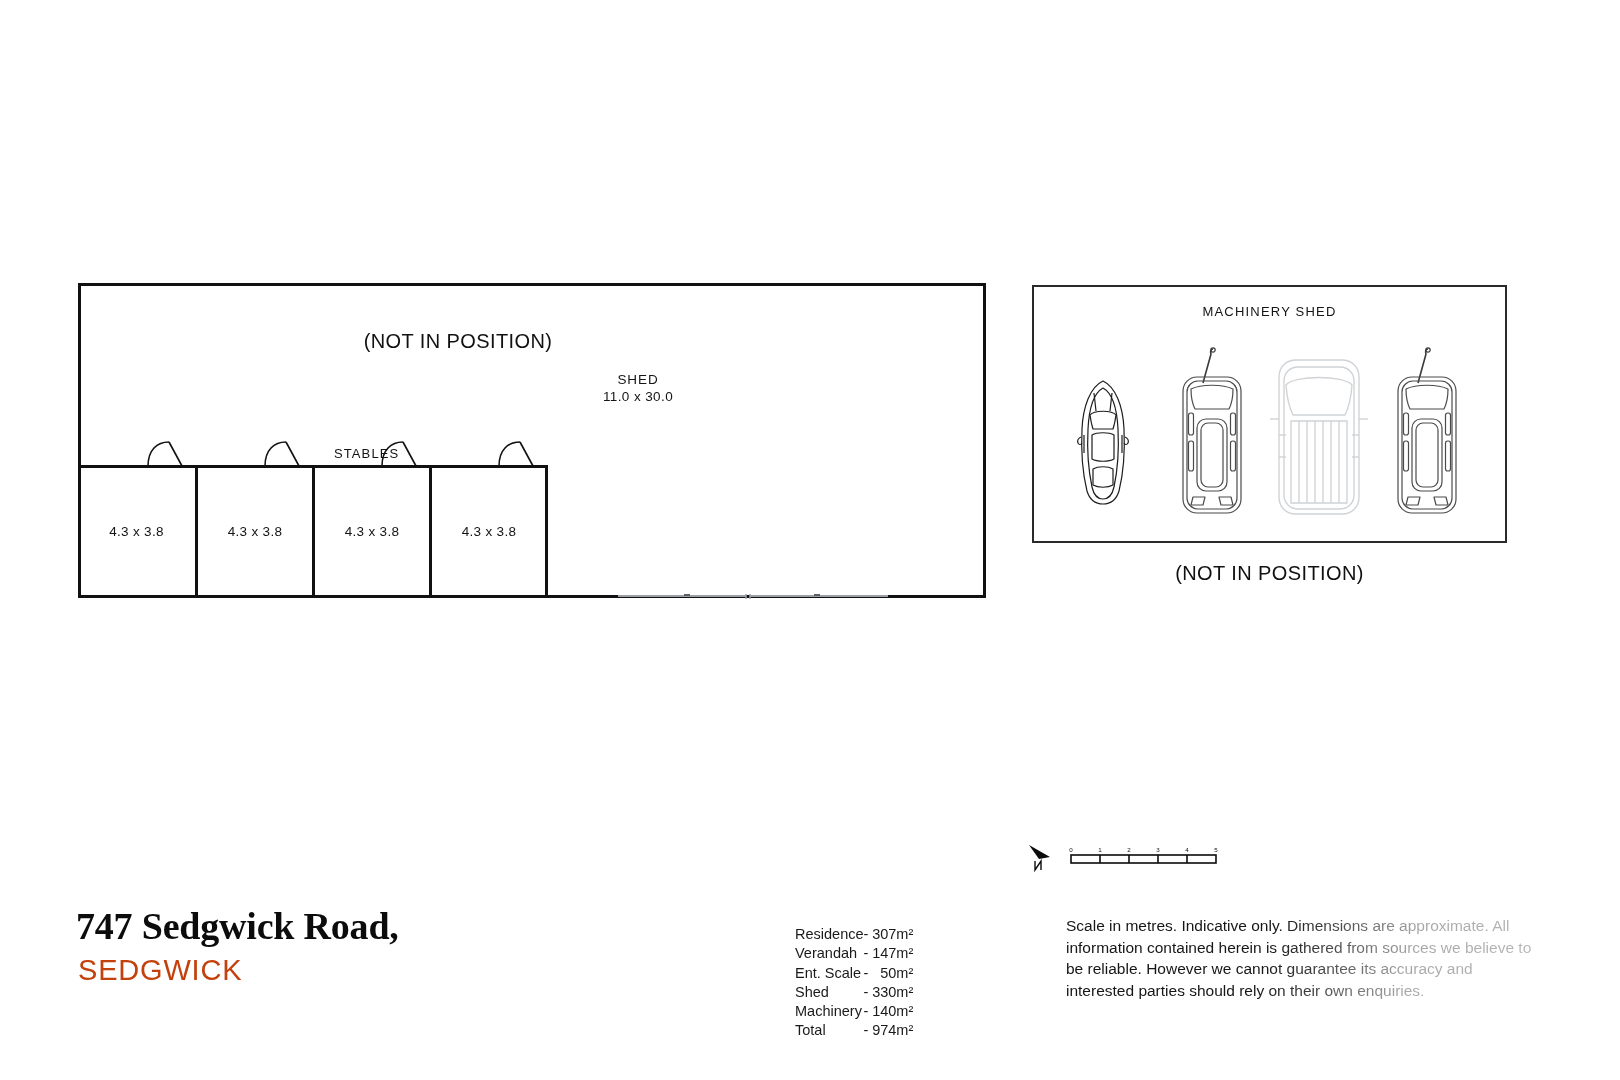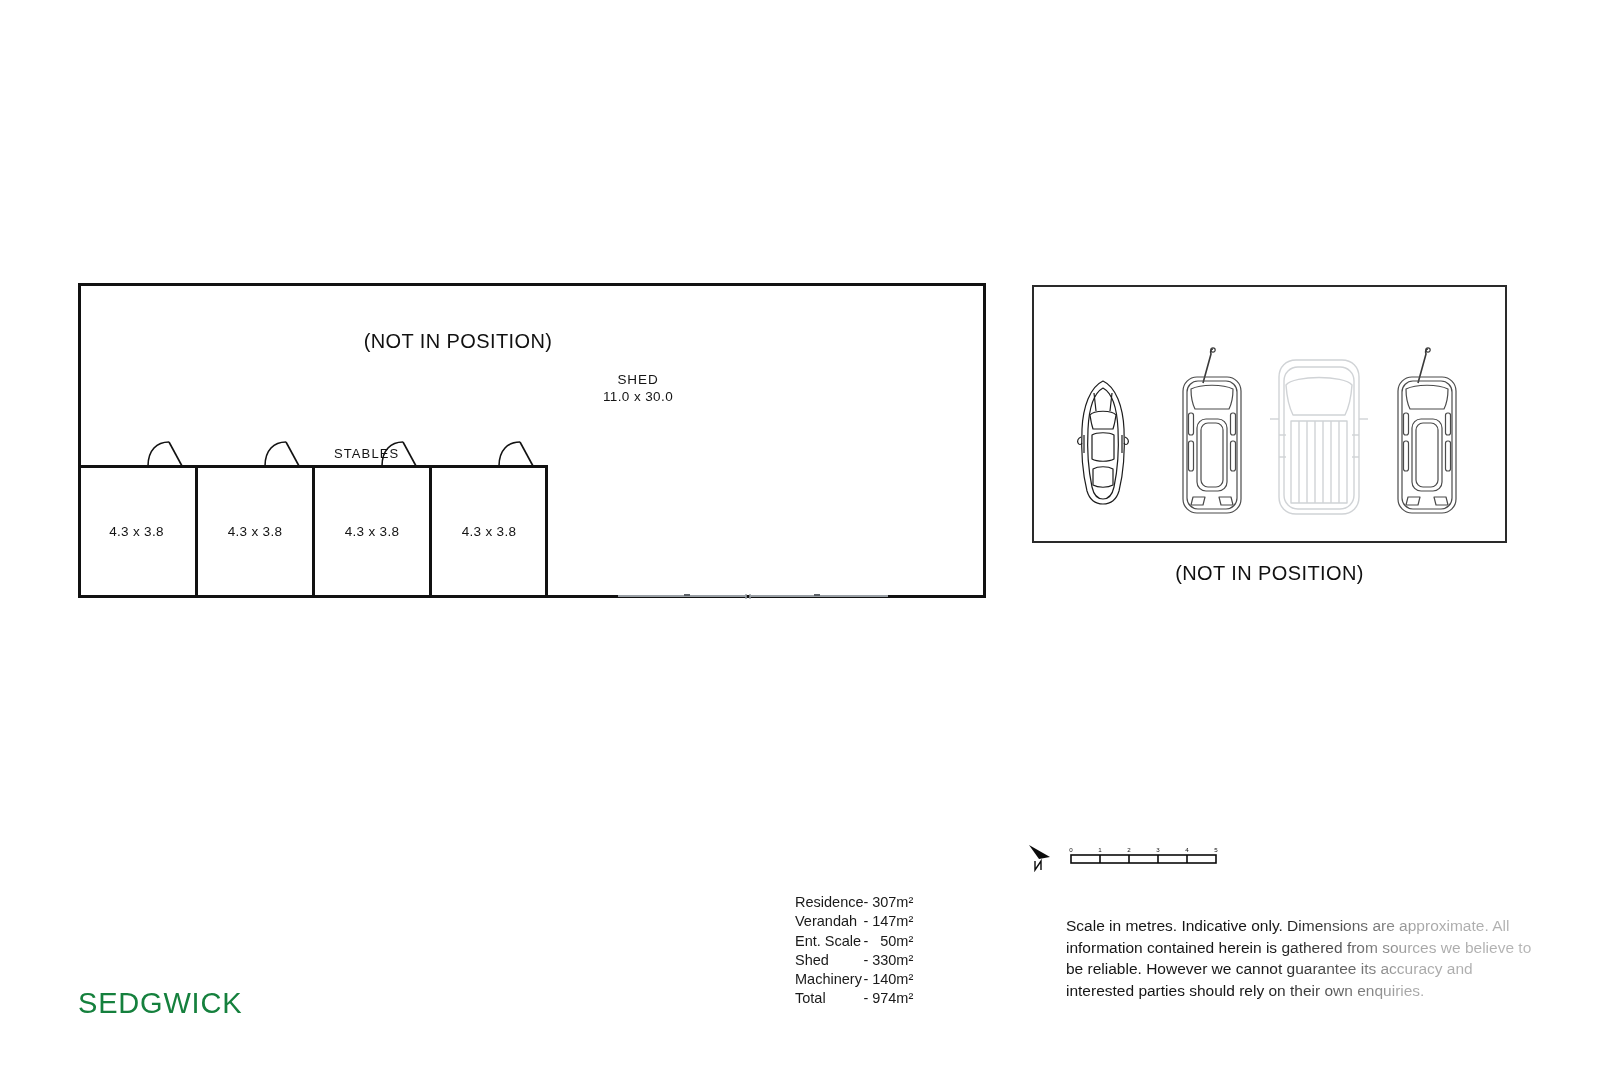--- a/index.html
+++ b/index.html
@@ -186,38 +186,39 @@
     font-family: "Liberation Serif", serif;
     font-weight: bold;
     font-size: 38px;
     letter-spacing: -0.2px;
     color: #0c0c0c;
     white-space: nowrap;
   }
   #suburb-title {
     position: absolute;
     left: 78px;
-    top: 987px;
+    top: 954px;
     font-size: 29px;
     letter-spacing: 0.8px;
-    color: #15803d;
+    color: #c2410c;
     white-space: nowrap;
   }
 
   
   #area-schedule {
     position: absolute;
     left: 795px;
     top: 893px;
     font-size: 14.5px;
     line-height: 19.3px;
     color: #1a1a1a;
   }
   #area-schedule table {
     border-collapse: collapse;
+    margin-top: 32px;
   }
   #area-schedule td {
     padding: 0;
     font-size: 14.5px;
     line-height: 19.3px;
     white-space: nowrap;
     vertical-align: top;
   }
   .area-label { padding-right: 22px; }
   .area-dash { padding-right: 3px; }
@@ -319,20 +320,21 @@
       <line x1="66" y1="1" x2="72" y2="1" stroke="#5b6066" stroke-width="2"></line>
       <line x1="196" y1="1" x2="202" y2="1" stroke="#5b6066" stroke-width="2"></line>
     </svg>
   </div>
 
   <div id="shed-not-in-position">(NOT IN POSITION)</div>
 
   <div id="machinery-block">
     <div id="machinery-outline"></div>
 
+    <div id="machinery-name">MACHINERY SHED</div>
 
     <svg class="vehicle" style="left:38px; top:92px; width:66px; height:130px;" viewBox="0 0 66 130">
       <g fill="none" stroke="#1d1d1d" stroke-width="1.2" stroke-linejoin="round">
         <path d="M33,4 C20,10 13,30 12,52 C11,74 13,98 17,114 C20,124 26,127 33,127
                  C40,127 46,124 49,114 C53,98 55,74 54,52 C53,30 46,10 33,4 Z"></path>
         <path d="M33,11 C24,16 19,32 18,52 C17,72 19,96 22,110
                  C24,119 28,122 33,122 C38,122 42,119 44,110
                  C47,96 49,72 48,52 C47,32 42,16 33,11 Z"></path>
         <path d="M20,38 C24,33 42,33 46,38 C45,45 44,49 43,52 L23,52 C22,49 21,45 20,38 Z"></path>
         <path d="M22,58 C27,55 39,55 44,58 L44,82 C39,85 27,85 22,82 Z"></path>
@@ -401,20 +403,21 @@
         <rect x="11.5" y="94" width="5" height="30" rx="2.2"></rect>
         <rect x="53.5" y="94" width="5" height="30" rx="2.2"></rect>
         <path d="M16,150 L28,150 L26,158 L14,158 Z"></path>
         <path d="M54,150 L42,150 L44,158 L56,158 Z"></path>
       </g>
     </svg>
   </div>
 
   <div id="machinery-not-in-position">(NOT IN POSITION)</div>
 
+  <div id="address-title">747 Sedgwick Road,</div>
   <div id="suburb-title">SEDGWICK</div>
 
   <div id="area-schedule">
     <table>
       <tbody>
         <tr>
           <td class="area-label">Residence</td>
           <td class="area-dash">-</td>
           <td class="area-value">307</td>
           <td class="area-unit">m²</td>

